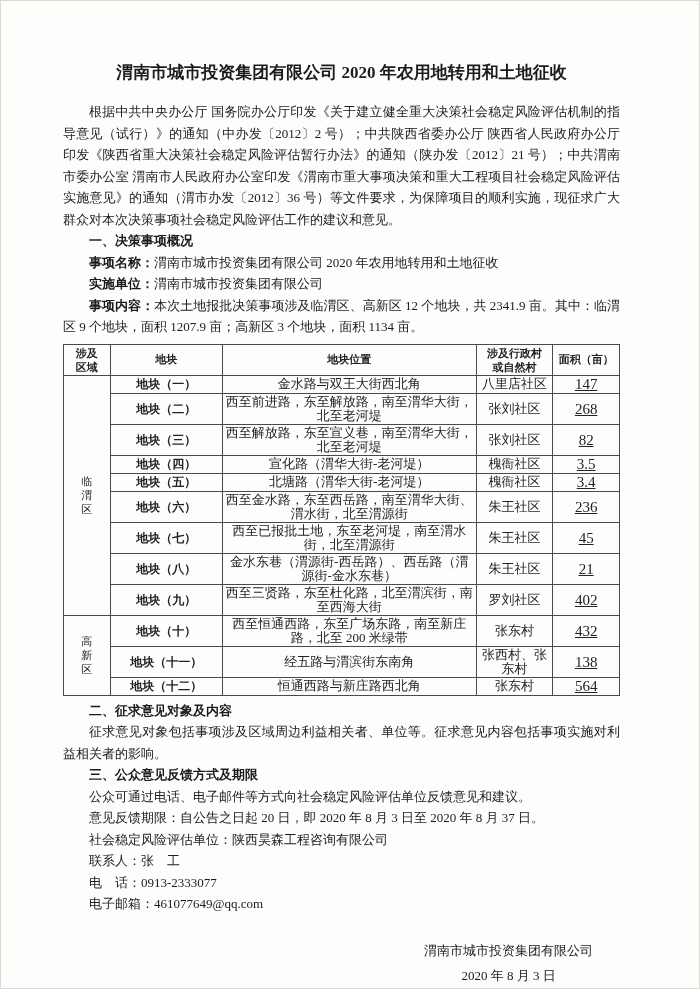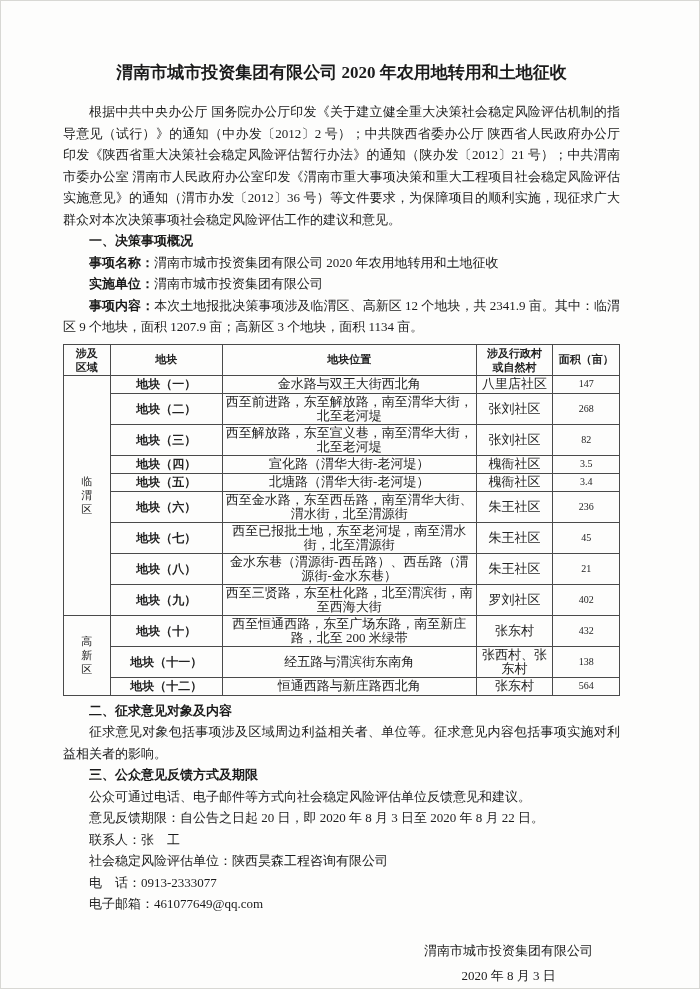--- a/index.html
+++ b/index.html
@@ -39,21 +39,21 @@
   th.vil-h{width:13.8%;}
   th.area-h{width:12%;}
   .wrap-2{display:inline-block;width:2.4em;word-break:break-all;line-height:14px;}
   .wrap-5{display:inline-block;width:5.6em;word-break:break-all;line-height:14px;text-align:center;}
   td.region-cell{
     text-align:center;white-space:pre-line;line-height:17px;font-size:11px;vertical-align:middle;
   }
   td.plot-cell{font-weight:bold;font-size:12px;}
   td.loc-cell{font-size:13px;}
   td.vil-cell{font-size:13px;}
-  td.area-cell{font-size:10px;}
+  td.area-cell{font-size:15px;text-decoration:underline;}
   .contact-line{margin:0;text-indent:2em;}
   .footer-block{
     margin:23px 27px 0 auto;
     width:fit-content;
     text-align:center;
     font-size:13px;line-height:25px;
   }
   .footer-block p{margin:0;}
 </style>
 </head>
@@ -169,24 +169,24 @@
           <td class="area-cell">564</td>
         </tr>
       </tbody>
     </table>
 
     <p class="heading">二、征求意见对象及内容</p>
     <p class="para">征求意见对象包括事项涉及区域周边利益相关者、单位等。征求意见内容包括事项实施对利益相关者的影响。</p>
 
     <p class="heading">三、公众意见反馈方式及期限</p>
     <p class="para-noj">公众可通过电话、电子邮件等方式向社会稳定风险评估单位反馈意见和建议。</p>
-    <p class="para-noj">意见反馈期限：自公告之日起 20 日，即 2020 年 8 月 3 日至 2020 年 8 月 22 日。</p>
+    <p class="para-noj">意见反馈期限：自公告之日起 20 日，即 2020 年 8 月 3 日至 2020 年 8 月 37 日。</p>
 
+    <p class="contact-line">社会稳定风险评估单位：陕西昊森工程咨询有限公司</p>
     <p class="contact-line">联系人：张　工</p>
-    <p class="contact-line">社会稳定风险评估单位：陕西昊森工程咨询有限公司</p>
     <p class="contact-line">电　话：0913-2333077</p>
     <p class="contact-line">电子邮箱：461077649@qq.com</p>
 
     <div class="footer-block">
       <p>渭南市城市投资集团有限公司</p>
       <p>2020 年 8 月 3 日</p>
     </div>
 
   </div>
 </div>

